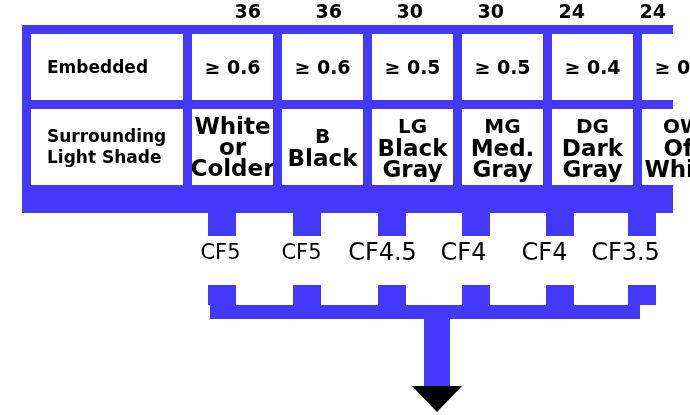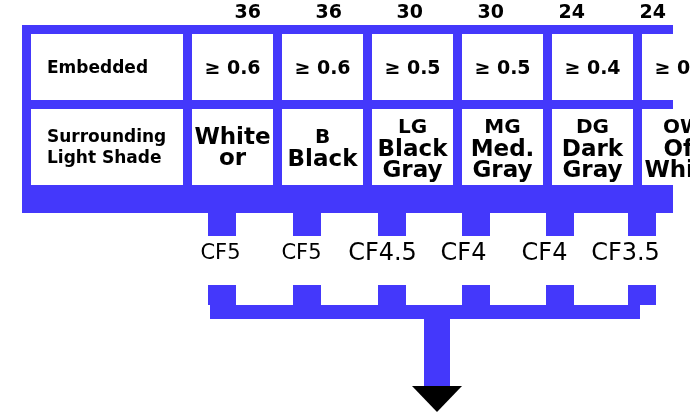--- a/index.html
+++ b/index.html
@@ -212,20 +212,21 @@
 
     <div class="trow r2">
       <div class="cell label">
         <div class="lbl-line">Surrounding</div>
         <div class="lbl-line">Light Shade</div>
       </div>
 
       <div class="cell data">
         <div class="shade-line">White</div>
         <div class="shade-line">or</div>
+        <div class="shade-line">Colder</div>
       </div>
 
       <div class="cell data">
         <div class="shade-abbr">B</div>
         <div class="shade-line">Black</div>
       </div>
 
       <div class="cell data">
         <div class="shade-abbr">LG</div>
         <div class="shade-line">Black</div>

